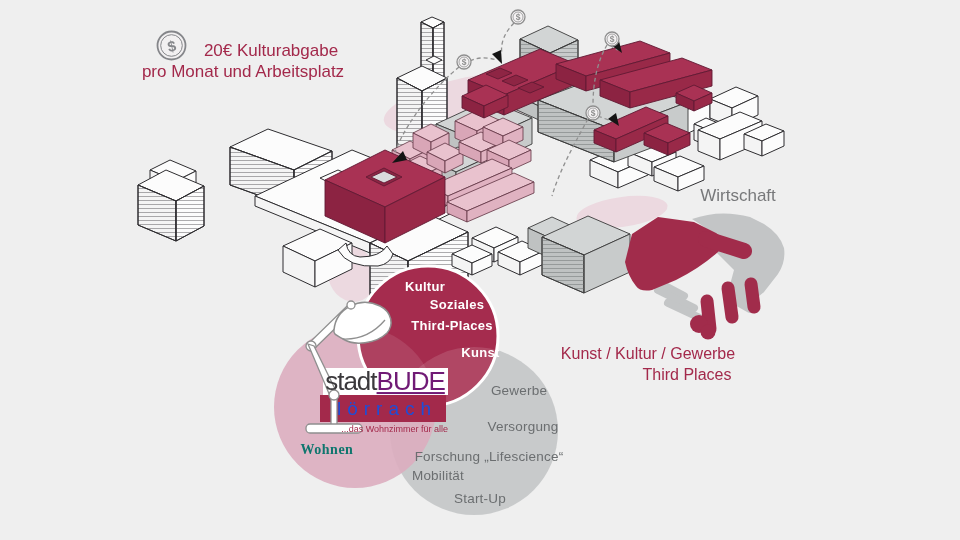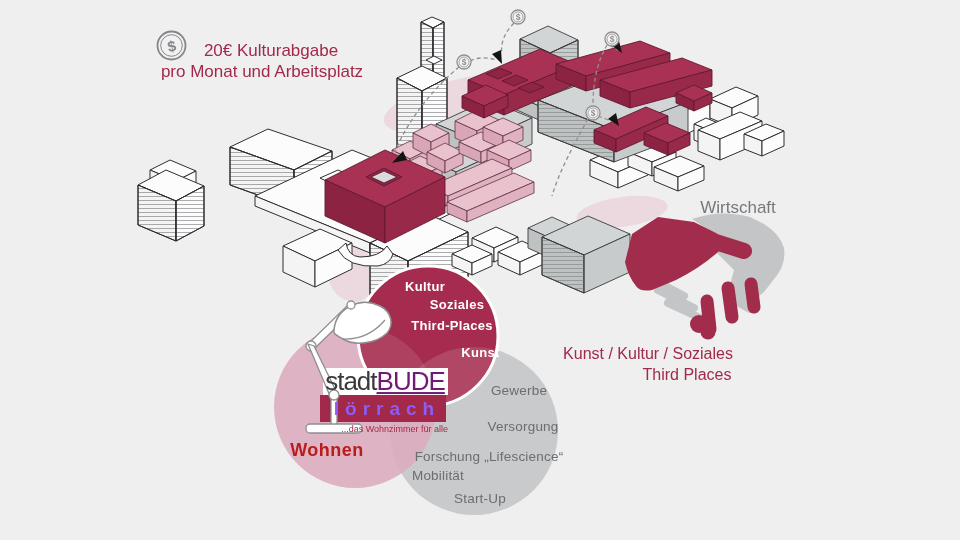--- a/index.html
+++ b/index.html
@@ -7,24 +7,24 @@
     position:relative;width:960px;height:540px;overflow:hidden;
     background:#efefef;font-family:"Liberation Sans",sans-serif;
   }
   .stage svg{position:absolute;left:0;top:0;}
   .lbl{position:absolute;transform:translate(-50%,-50%);white-space:nowrap;line-height:1.15;}
   .heading{color:#a3294b;font-size:17px;font-weight:500;text-align:right;}
   .gray-title{color:#77787a;font-size:17px;font-weight:500;}
   .red-caption{color:#a3294b;font-size:16px;font-weight:500;}
   .venn-red{color:#ffffff;font-weight:bold;font-size:13px;letter-spacing:.3px;}
   .venn-gray{color:#6b6e70;font-weight:normal;font-size:13.5px;letter-spacing:.2px;}
-  .venn-pink{color:#b91c1c;font-weight:bold;font-size:18px;letter-spacing:.5px;}
+  .venn-pink{color:#0f766e;font-weight:bold;font-size:14px;letter-spacing:.5px;font-family:Liberation Serif, serif;}
   .logo-line1{color:#3b393c;font-size:26px;font-weight:500;letter-spacing:-1px;}
   .logo-line1 .bude{color:#701a75;text-decoration:underline;}
-  .logo-city{color:#8b5cf6;font-size:19px;font-weight:700;letter-spacing:6px;}
+  .logo-city{color:#1d4ed8;font-size:19px;font-weight:400;letter-spacing:6px;}
   .logo-tagline{position:absolute;left:330px;top:424px;width:118px;text-align:right;
     color:#a3294b;font-size:9px;font-weight:normal;}
 </style>
 </head>
 <body>
 
 <div class="stage">
 
 <svg width="960" height="540" viewBox="0 0 960 540">
   <defs>
@@ -327,24 +327,24 @@
       <line x1="707" y1="301" x2="710" y2="329"></line>
       <line x1="728" y1="288" x2="732" y2="317"></line>
       <line x1="751" y1="284" x2="754" y2="307"></line>
     </g>
     <circle cx="699" cy="324" r="9" fill="#a12c4b"></circle>
     <circle cx="708" cy="332" r="7.5" fill="#a12c4b"></circle>
   </g>
 </svg>
 
 <div class="lbl heading" style="left:271px;top:51px;">20€ Kulturabgabe</div>
-<div class="lbl heading" style="left:243px;top:72px;margin-left:19px;">pro Monat und Arbeitsplatz</div>
-
-<div class="lbl gray-title" style="left:738px;top:208px;">Wirtschaft</div>
-<div class="lbl red-caption" style="left:648px;top:354px;">Kunst / Kultur / Soziales</div>
+<div class="lbl heading" style="left:243px;top:72px;">pro Monat und Arbeitsplatz</div>
+
+<div class="lbl gray-title" style="left:738px;top:196px;">Wirtschaft</div>
+<div class="lbl red-caption" style="left:648px;top:354px;">Kunst / Kultur / Gewerbe</div>
 <div class="lbl red-caption" style="left:687px;top:375px;">Third Places</div>
 
 <div class="lbl venn-red" style="left:425px;top:287px;">Kultur</div>
 <div class="lbl venn-red" style="left:457px;top:305px;">Soziales</div>
 <div class="lbl venn-red" style="left:452px;top:326px;">Third-Places</div>
 <div class="lbl venn-red" style="left:470px;top:353px;padding-left:21px;">Kunst</div>
 
 <div class="lbl venn-gray" style="left:519px;top:391px;">Gewerbe</div>
 <div class="lbl venn-gray" style="left:523px;top:427px;">Versorgung</div>
 <div class="lbl venn-gray" style="left:489px;top:457px;">Forschung „Lifescience“</div>

